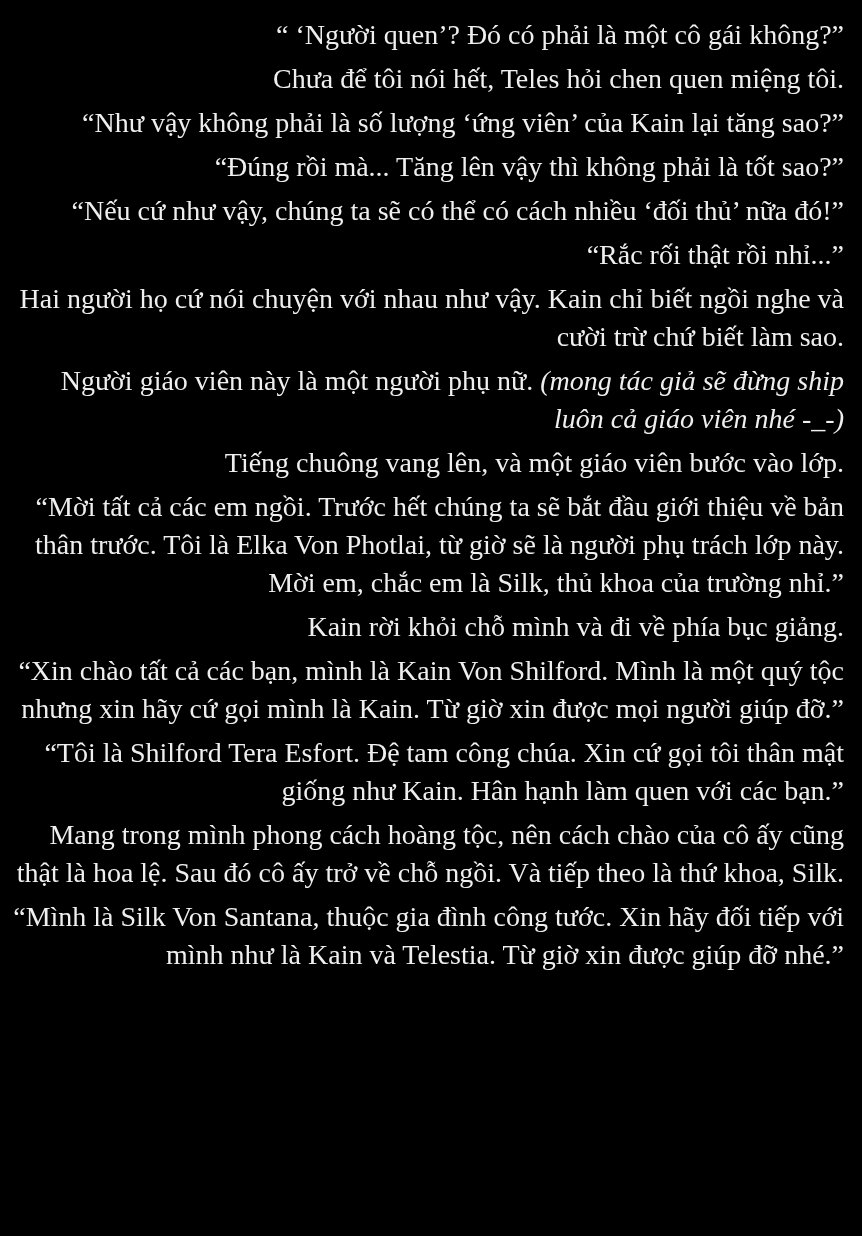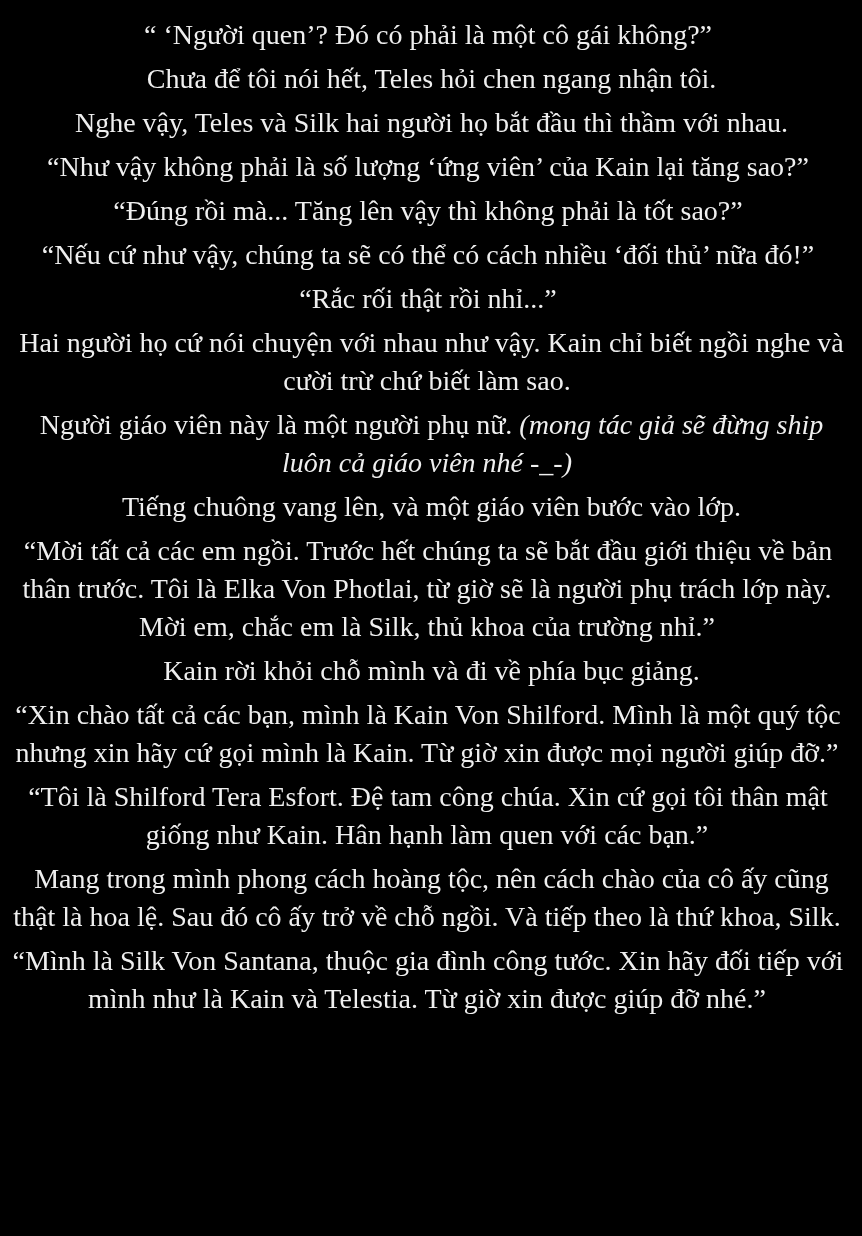--- a/index.html
+++ b/index.html
@@ -15,40 +15,39 @@
   .page {
     box-sizing: border-box;
     width: 862px;
     height: 1236px;
     padding: 16px 18px 0 10px;
     background: #000000;
     color: #efefef;
     font-family: "Liberation Serif", "DejaVu Serif", serif;
     font-size: 28px;
     line-height: 38px;
-    text-align: center;
+    text-align: right;
   }
   .page p {
     margin: 0 0 6px 0;
     text-indent: 2px;
   }
   .page p.sp {
     text-indent: 9px; 
   }
   .italic-note {
     font-style: italic;
   }
 </style>
 </head>
 <body>
 
 <main class="page">
   <p>“ ‘Người quen’? Đó có phải là một cô gái không?”</p>
-  <p class="sp">Chưa để tôi nói hết, Teles hỏi chen ngang nhận tôi.</p>
-  <p class="sp">Nghe vậy, Teles và Silk hai người họ bắt đầu thì thầm với nhau.</p>
+  <p class="sp">Chưa để tôi nói hết, Teles hỏi chen quen miệng tôi.</p>
   <p>“Như vậy không phải là số lượng ‘ứng viên’ của Kain lại tăng sao?”</p>
   <p>“Đúng rồi mà... Tăng lên vậy thì không phải là tốt sao?”</p>
   <p>“Nếu cứ như vậy, chúng ta sẽ có thể có cách nhiều ‘đối thủ’ nữa đó!”</p>
   <p>“Rắc rối thật rồi nhỉ...”</p>
   <p class="sp">Hai người họ cứ nói chuyện với nhau như vậy. Kain chỉ biết ngồi nghe và cười trừ chứ biết làm sao.</p>
   <p class="sp"><span>Người giáo viên này là một người phụ nữ. </span><span class="italic-note">(mong tác giả sẽ đừng ship luôn cả giáo viên nhé -_-)</span></p>
   <p class="sp">Tiếng chuông vang lên, và một giáo viên bước vào lớp.</p>
   <p>“Mời tất cả các em ngồi. Trước hết chúng ta sẽ bắt đầu giới thiệu về bản thân trước. Tôi là Elka Von Photlai, từ giờ sẽ là người phụ trách lớp này. Mời em, chắc em là Silk, thủ khoa của trường nhỉ.”</p>
   <p class="sp">Kain rời khỏi chỗ mình và đi về phía bục giảng.</p>
   <p>“Xin chào tất cả các bạn, mình là Kain Von Shilford. Mình là một quý tộc nhưng xin hãy cứ gọi mình là Kain. Từ giờ xin được mọi người giúp đỡ.”</p>

